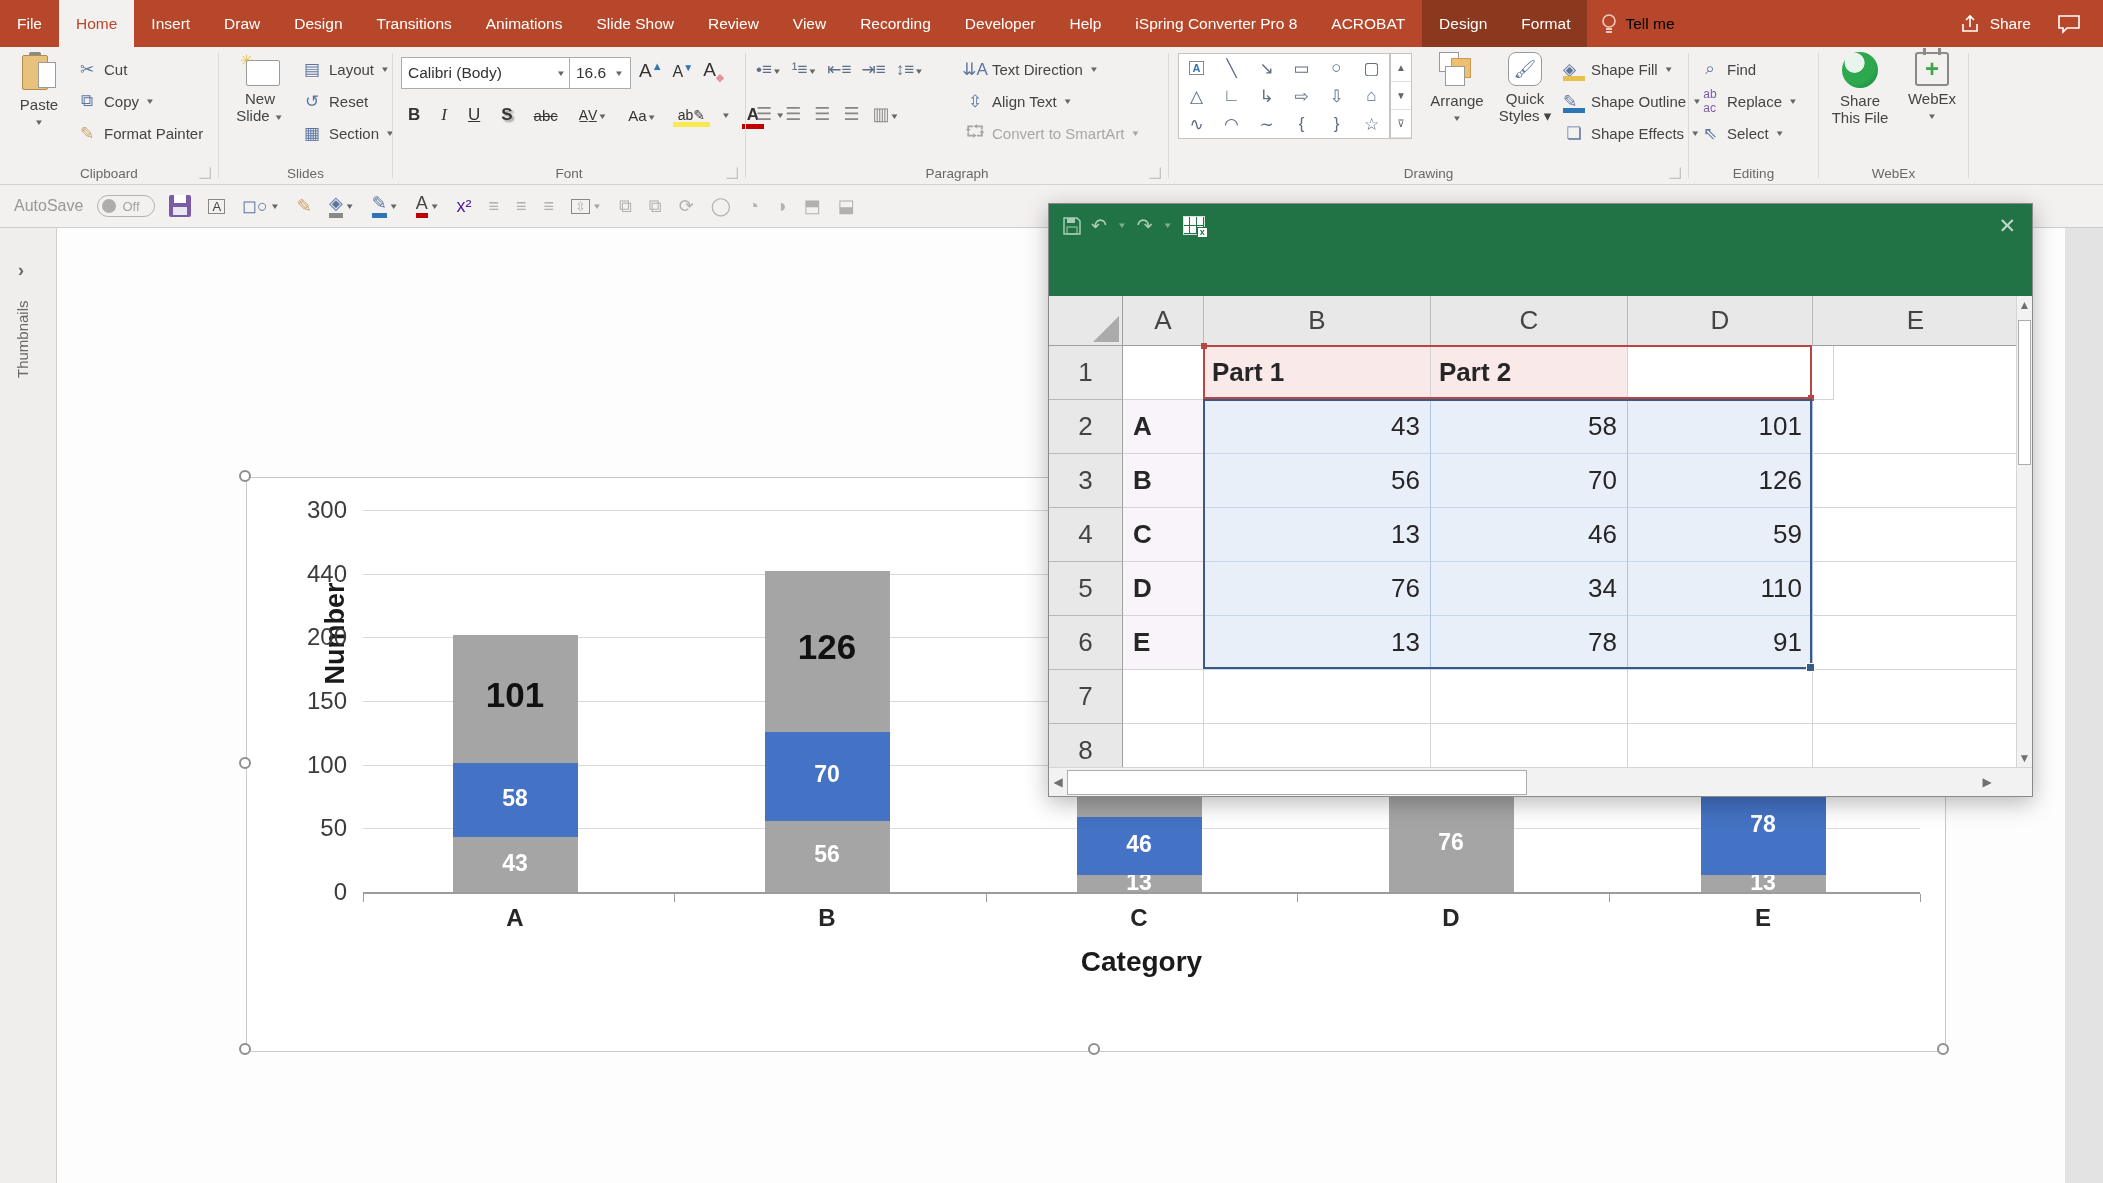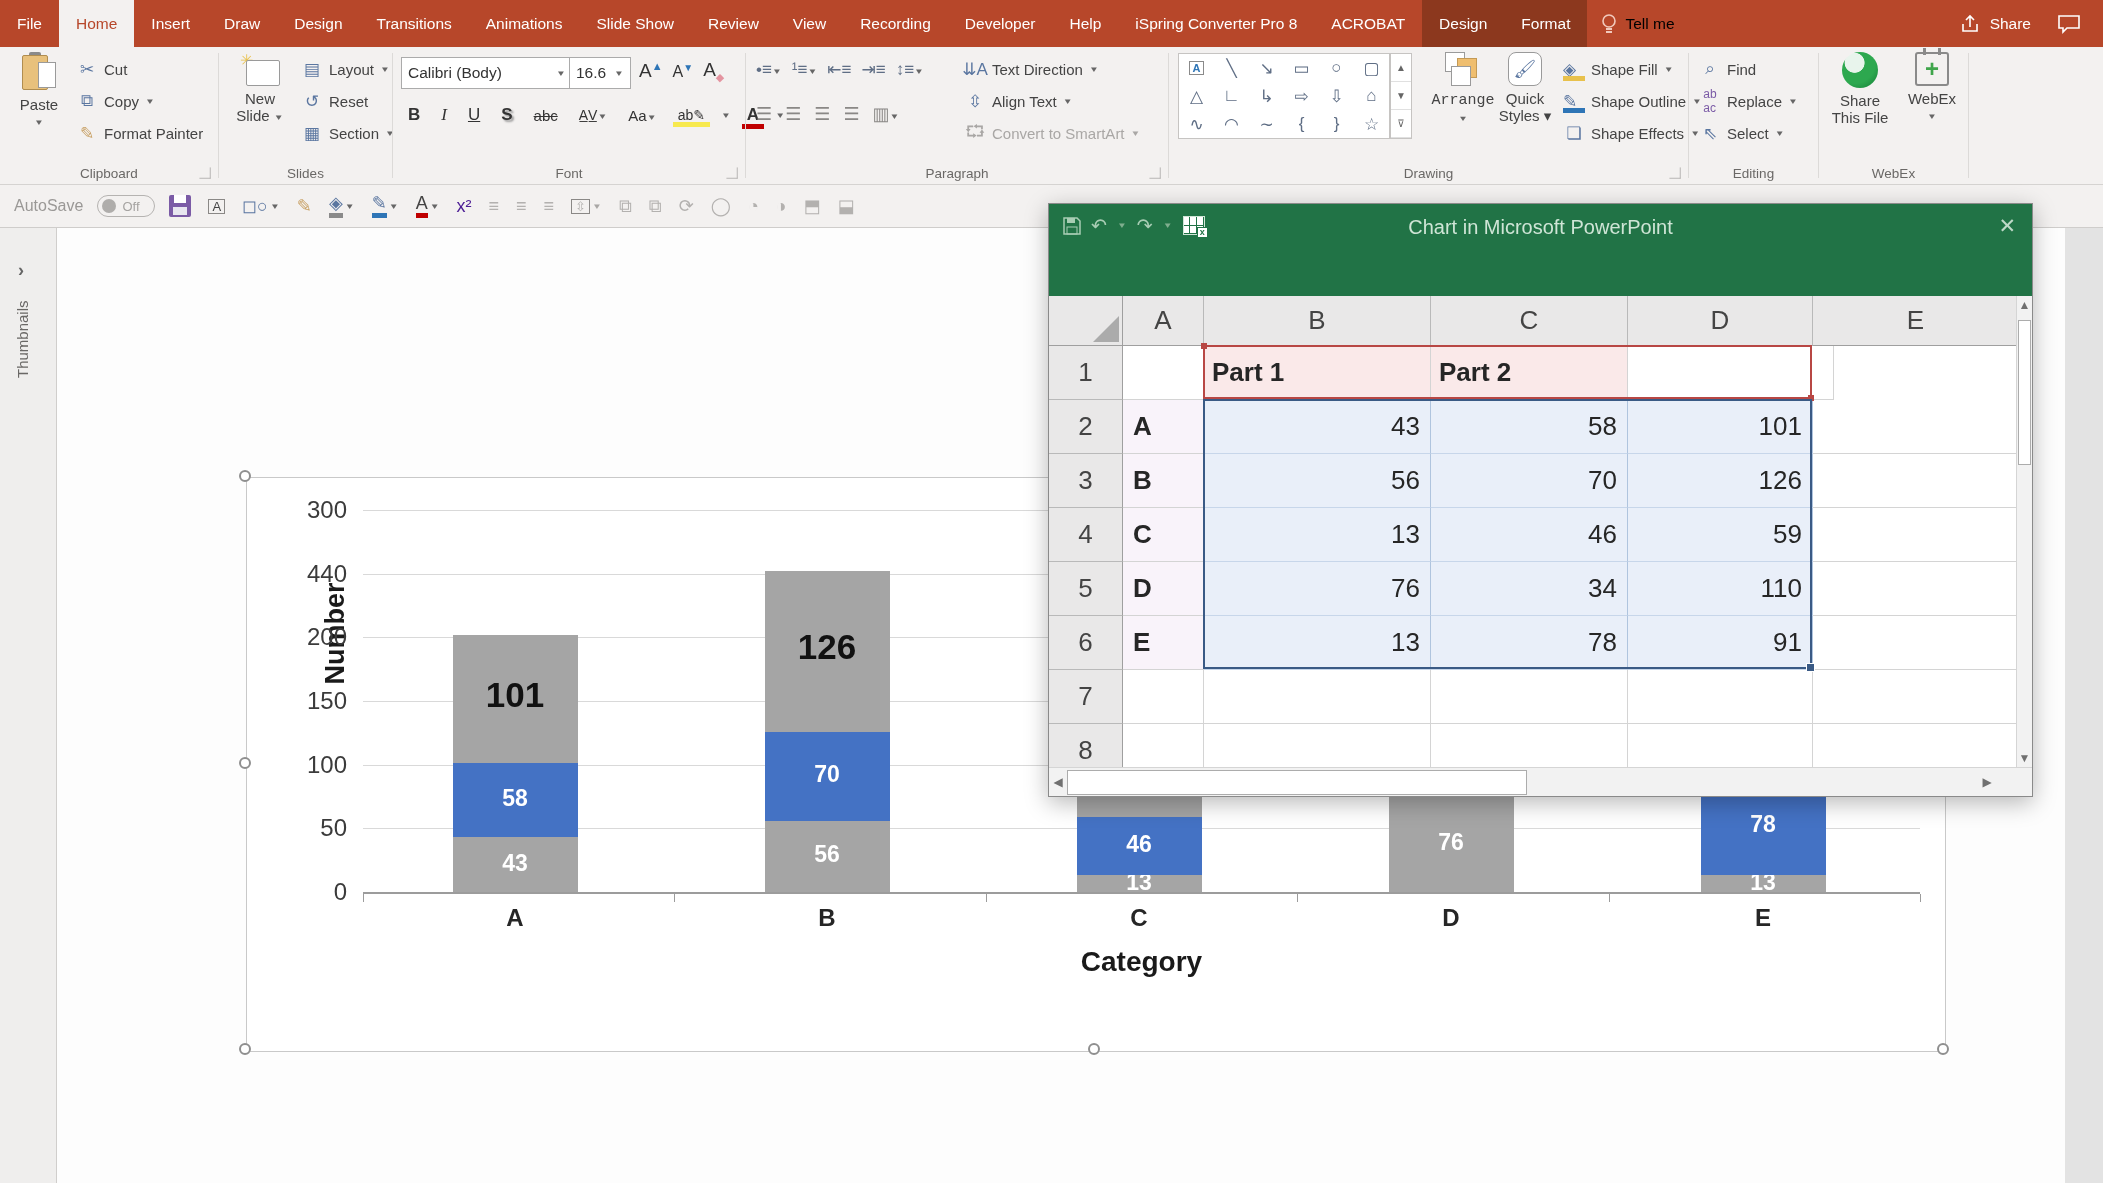--- a/index.html
+++ b/index.html
@@ -355,21 +355,21 @@
           <span data-interactable="true">∼</span>
           <span data-interactable="true">{</span>
           <span data-interactable="true">}</span>
           <span data-interactable="true">☆</span>
         </div>
       <div class="gallery-scroll" style="left:221px;top:6px;height:86px;" data-interactable="false">
         <span data-interactable="true">▲</span>
         <span data-interactable="true">▼</span>
         <span data-interactable="true">⊽</span>
       </div>
-      <div class="bigbtn" style="left:261px;width:66px;font-family:Liberation Mono, monospace;" data-interactable="true">
+      <div class="bigbtn" style="left:255px;width:66px;" data-interactable="true">
         <div class="arrange-ico" data-interactable="false">
             <b class="b1"></b>
             <b class="b2"></b>
             <b class="b3"></b>
           </div>
         <span data-interactable="false">Arrange</span>
         <span class="caret" data-interactable="false">▼</span>
       </div>
       <div class="bigbtn" style="left:325px;width:62px;" data-interactable="true">
         <div class="qstyle-ico" data-interactable="false">🖌</div>
@@ -614,21 +614,20 @@
         <span class="xlbadge" data-interactable="true">
             <i></i>
             <i></i>
             <i></i>
             <i></i>
             <i></i>
             <i></i>
             <i class="xbox">x</i>
           </span>
       </div>
-      <div id="sheet-title" data-interactable="false">Chart in Microsoft PowerPoint</div>
       <span id="sheet-close" data-interactable="true">✕</span>
     </div>
     <div id="sheet-area" data-interactable="true">
         <div class="sh-row" data-interactable="false">
           <div class="sh-cell sh-corner" data-interactable="true" style="width: 74px; height: 50px;"></div>
           <div class="sh-cell sh-colhead" data-interactable="true" style="width: 81px; height: 50px;">A</div>
           <div class="sh-cell sh-colhead" data-interactable="true" style="width: 227px; height: 50px;">B</div>
           <div class="sh-cell sh-colhead" data-interactable="true" style="width: 197px; height: 50px;">C</div>
           <div class="sh-cell sh-colhead" data-interactable="true" style="width: 185px; height: 50px;">D</div>
           <div class="sh-cell sh-colhead" data-interactable="true" style="width: 206px; height: 50px;">E</div>

